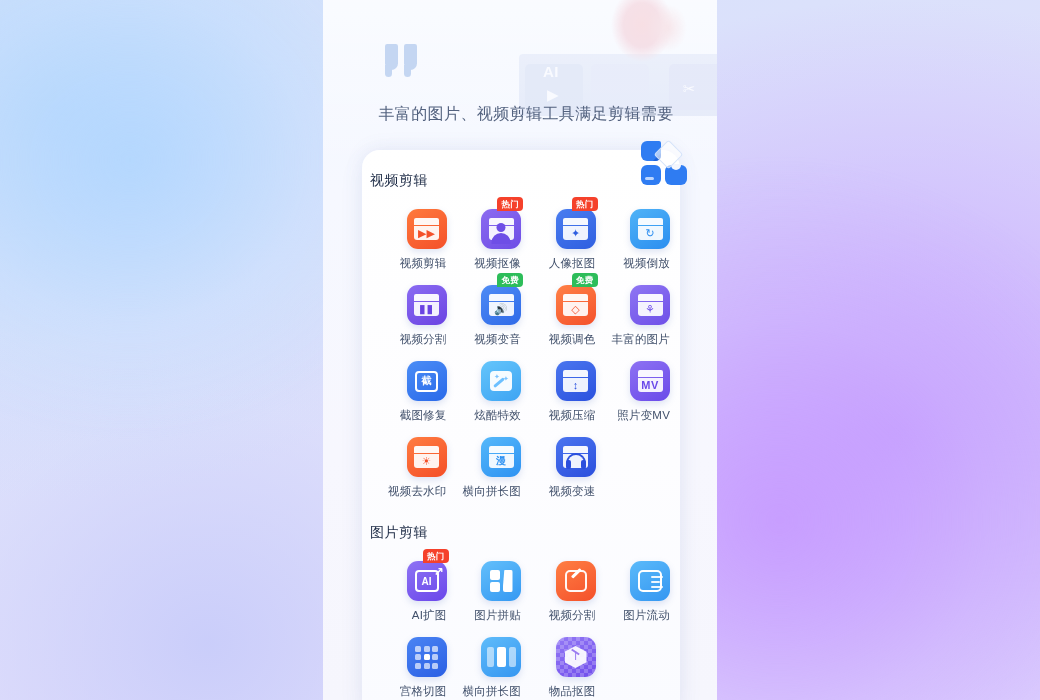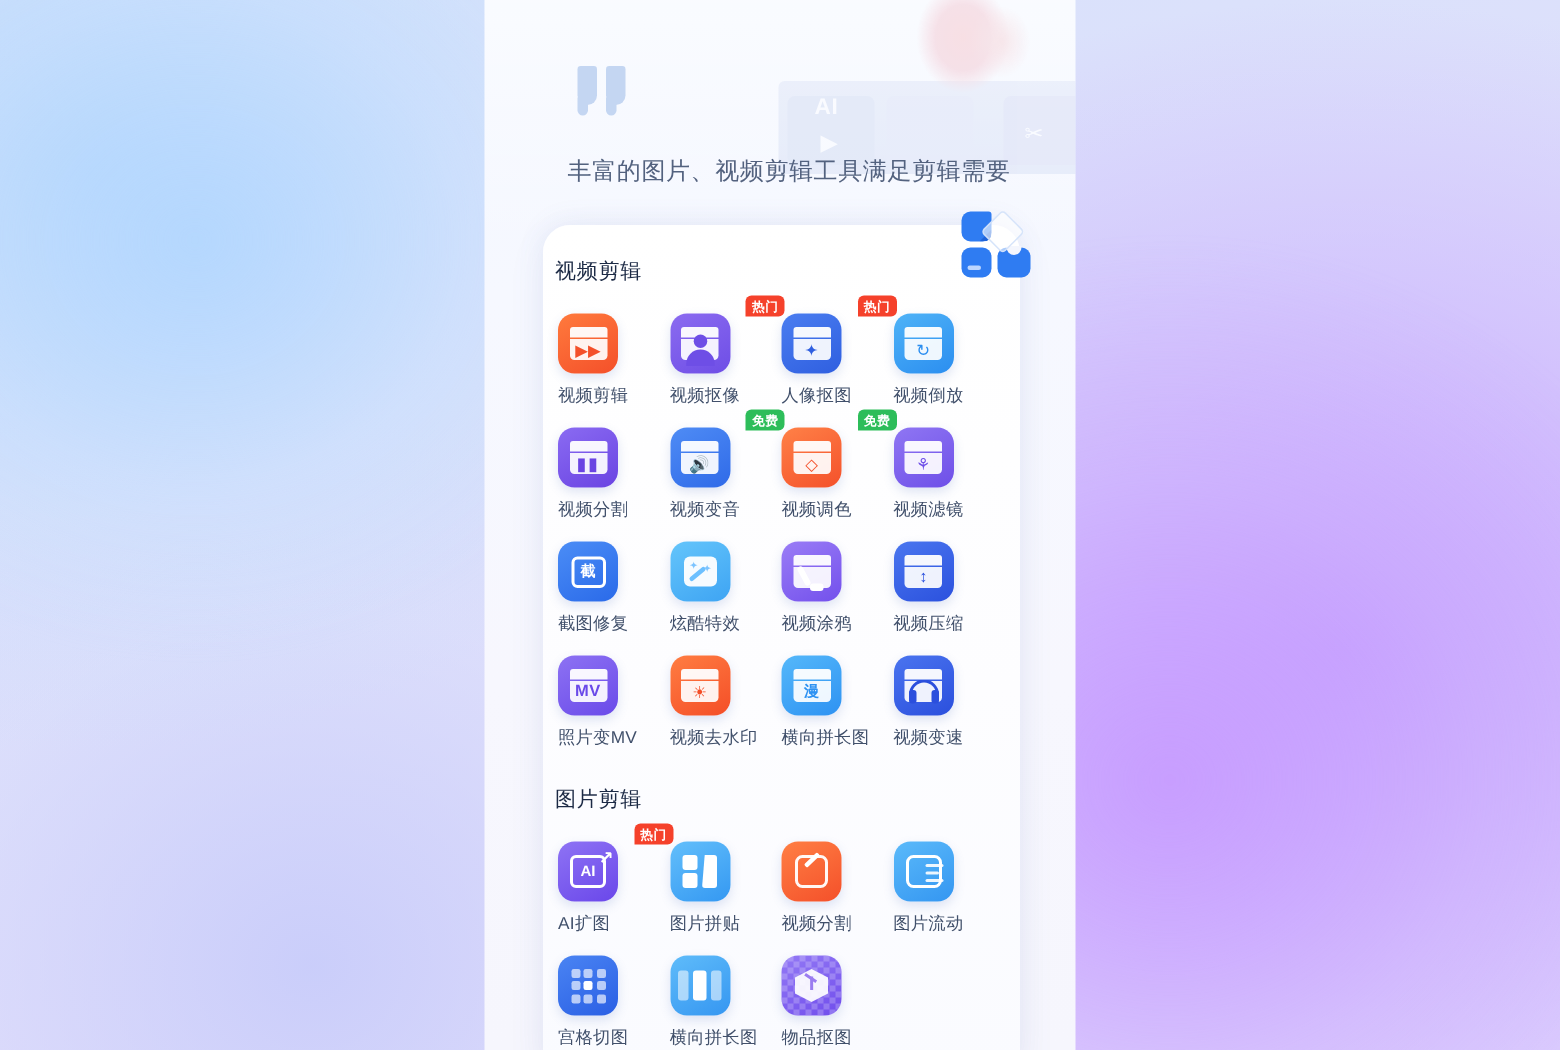--- a/index.html
+++ b/index.html
@@ -119,21 +119,21 @@
     overflow:hidden;
   }
   .section-title{
     margin:22px 0 4px 8px;font-size:14px;font-weight:400;color:#1c2a45;letter-spacing:.5px;
   }
   .grid{
     display:grid;grid-template-columns:repeat(4,1fr);
     padding:4px 10px 0 10px;
   }
   .tool{
-    position:relative;display:flex;flex-direction:column;align-items:flex-start;
+    position:relative;display:flex;flex-direction:column;align-items:flex-end;
     padding-top:11px;padding-bottom:3px;
   }
   .ticon{
     position:relative;width:40px;height:40px;border-radius:11px;
     display:flex;align-items:center;justify-content:center;
     box-shadow:0 3px 7px rgba(80,110,190,.18);
   }
   .tlabel{
     margin-top:7px;font-size:11.5px;color:#41506b;letter-spacing:.2px;white-space:nowrap;
   }
@@ -336,47 +336,36 @@
             </div>
             <div class="tool">
               <span class="ticon" style="background:linear-gradient(150deg,#8f76f3,#6e4fe8)">
                 <div class="clap">
                   <div class="top"></div>
                   <div class="body">
                     <span style="color:#6e4fe8;font-size:11px">⚘</span>
                   </div>
                 </div>
               </span>
-              <span class="tlabel">视频滤镜</span>
+              <span class="tlabel">丰富的图片</span>
             </div>
             <div class="tool">
               <span class="ticon" style="background:linear-gradient(150deg,#4b8df6,#2a6ae9)">
                 <span class="scr">截</span>
               </span>
               <span class="tlabel">截图修复</span>
             </div>
             <div class="tool">
               <span class="ticon" style="background:linear-gradient(150deg,#64c5fb,#3ea4f3)">
                 <span class="magic">
                   <i style="left:4px">✦</i>
                   <i style="left:13px;top:4px">✦</i>
                 </span>
               </span>
               <span class="tlabel">炫酷特效</span>
-            </div>
-            <div class="tool">
-              <span class="ticon" style="background:linear-gradient(150deg,#9a7df6,#7350ec)">
-                <div class="clap">
-                  <div class="top"></div>
-                  <div class="body">
-                    <span class="brush"></span>
-                  </div>
-                </div>
-              </span>
-              <span class="tlabel">视频涂鸦</span>
             </div>
             <div class="tool">
               <span class="ticon" style="background:linear-gradient(150deg,#4a76ef,#2b51de)">
                 <div class="clap">
                   <div class="top"></div>
                   <div class="body">
                     <span style="color:#2b51de;font-size:11px">↕</span>
                   </div>
                 </div>
               </span>

